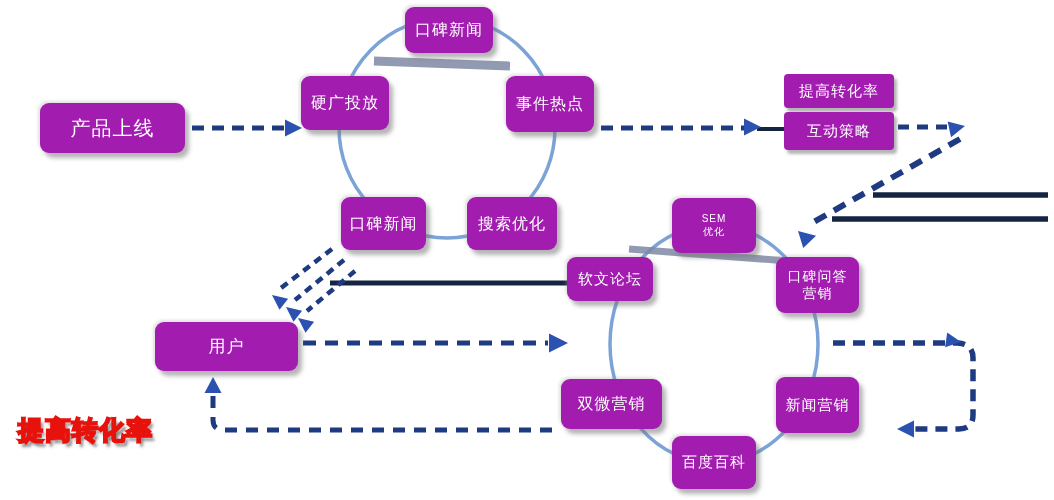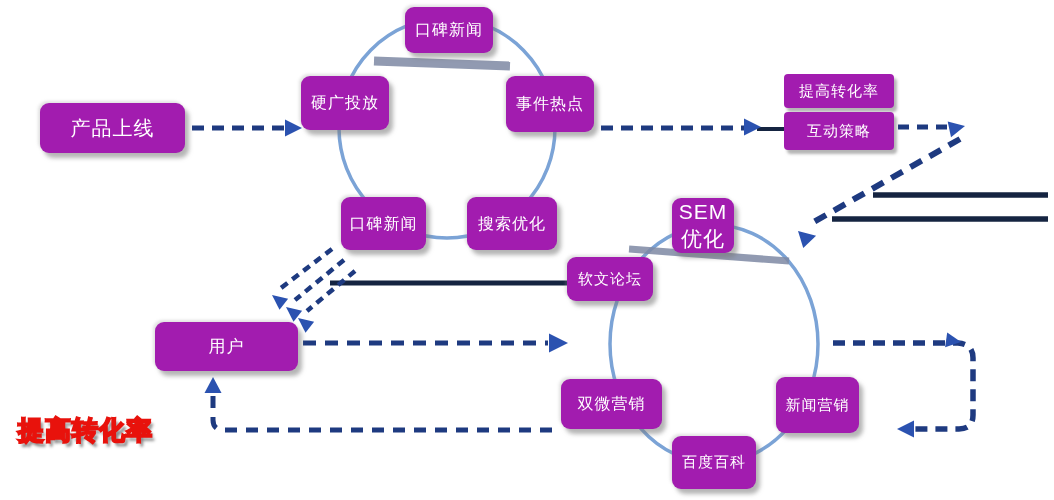--- a/index.html
+++ b/index.html
@@ -84,24 +84,25 @@
   <div class="node" style="left:506px;top:76px;width:88px;height:56px;font-size:16px;">事件热点</div>
 
   <div class="node" style="left:341px;top:197px;width:85px;height:53px;font-size:16px;">口碑新闻</div>
 
   <div class="node" style="left:467px;top:197px;width:90px;height:53px;font-size:16px;">搜索优化</div>
 
   <div class="node small-rect" style="left:784px;top:74px;width:110px;height:34px;font-size:15px;">提高转化率</div>
 
   <div class="node small-rect" style="left:784px;top:112px;width:110px;height:38px;font-size:15px;">互动策略</div>
 
-  <div class="node" style="left:672px;top:198px;width:62px;height:55px;font-size:21px;padding:0 28px;box-sizing:border-box;">SEM优化</div>
+  <div class="node" style="left:672px;top:198px;width:84px;height:55px;font-size:10px;padding:0 28px;box-sizing:border-box;">SEM优化</div>
 
   <div class="node" style="left:567px;top:257px;width:86px;height:44px;font-size:15px;text-align:right;">软文论坛</div>
 
+  <div class="node" style="left:776px;top:257px;width:83px;height:56px;font-size:14px;padding:0 8px;box-sizing:border-box;">口碑问答营销</div>
 
   <div class="node" style="left:561px;top:379px;width:101px;height:50px;font-size:16px;">双微营销</div>
 
   <div class="node" style="left:776px;top:377px;width:83px;height:56px;font-size:15px;">新闻营销</div>
 
   <div class="node" style="left:672px;top:436px;width:84px;height:53px;font-size:15px;">百度百科</div>
 
   <div class="node" style="left:155px;top:322px;width:143px;height:49px;font-size:17px;">用户</div>
 
   <div class="annotation">

